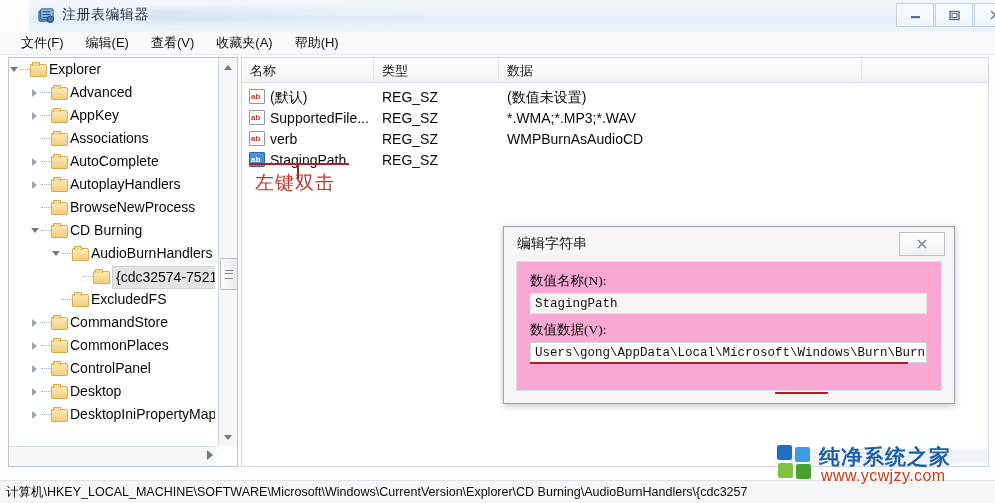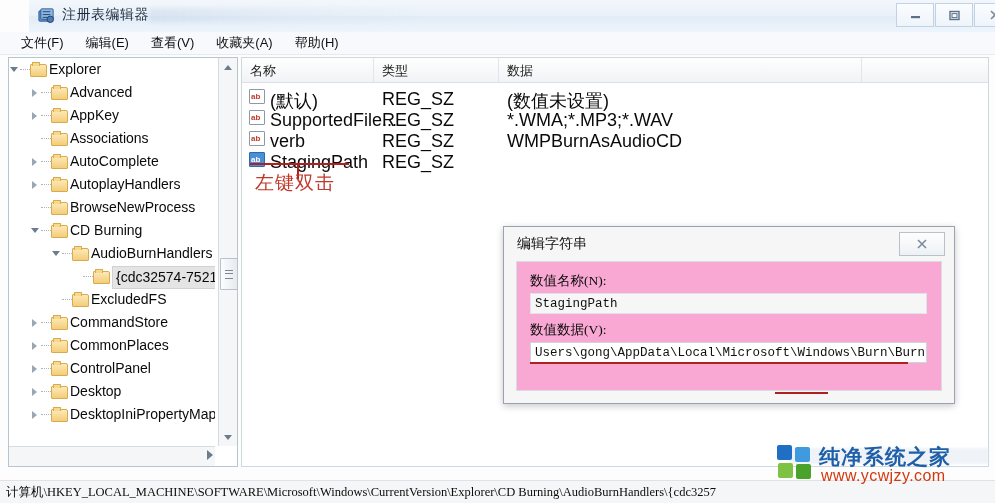--- a/index.html
+++ b/index.html
@@ -113,21 +113,21 @@
   .lv-col{position:absolute;top:4px;font-size:13px;color:#1a1a1a;}
   .lv-sep{position:absolute;top:0;width:1px;height:24px;background:#e1e6ec;}
   .lv-row{position:absolute;left:0;height:21px;width:746px;}
   .ico-ab{
     position:absolute;left:7px;top:2px;width:16px;height:15px;
     background:#fff;border:1px solid #8e99a6;border-radius:1px;
     font-size:8px;font-weight:bold;color:#c0392b;line-height:14px;text-align:left;padding-left:1px;
     box-sizing:border-box;
   }
   .ico-ab.sel{background:#4a90d9;border-color:#2f6aa8;color:#fff;}
-  .cell{position:absolute;top:2px;font-size:18px;color:#0a0a0a;white-space:nowrap;}
+  .cell{position:absolute;top:2px;font-size:14px;color:#0a0a0a;white-space:nowrap;}
 
   
   .ann-line{position:absolute;background:#b02020;}
   .ann-text{
     position:absolute;color:#c0392b;font-size:19px;letter-spacing:1px;white-space:nowrap;
   }
 
   
   .dlg{
     position:absolute;left:503px;top:226px;width:450px;height:176px;
@@ -151,21 +151,21 @@
     line-height:21px;padding-left:4px;box-sizing:border-box;white-space:nowrap;overflow:hidden;
   }
   .fld-box.readonly{background:#f6f6f6;border-color:#e0e4e8;}
 
   
   .statusbar{
     position:absolute;left:0;bottom:0;width:995px;height:22px;
     background:#f4f6f8;border-top:1px solid #dde3e9;
   }
   .status-text{
-    position:absolute;left:6px;top:3px;font-size:12.5px;color:#0c0c0c;white-space:nowrap;font-family:Liberation Serif, serif;
+    position:absolute;left:6px;top:3px;font-size:12.5px;color:#0c0c0c;white-space:nowrap;
   }
 
   
   .wm{position:absolute;right:6px;bottom:21px;width:212px;height:40px;}
   .wm-sq{position:absolute;width:34px;height:34px;top:3px;left:0;}
   .wm-sq span{position:absolute;width:15px;height:15px;border-radius:2px;}
   .wm-txt{position:absolute;left:42px;top:1px;font-size:21px;font-weight:bold;color:#1e5fa8;letter-spacing:1px;white-space:nowrap;}
   .wm-url{position:absolute;left:44px;top:25px;font-size:16px;color:#d4380d;letter-spacing:.4px;}
   .wm-bar{position:absolute;right:0;bottom:18px;width:200px;height:16px;background:rgba(220,228,238,.45);filter:blur(1px);}
 </style>

